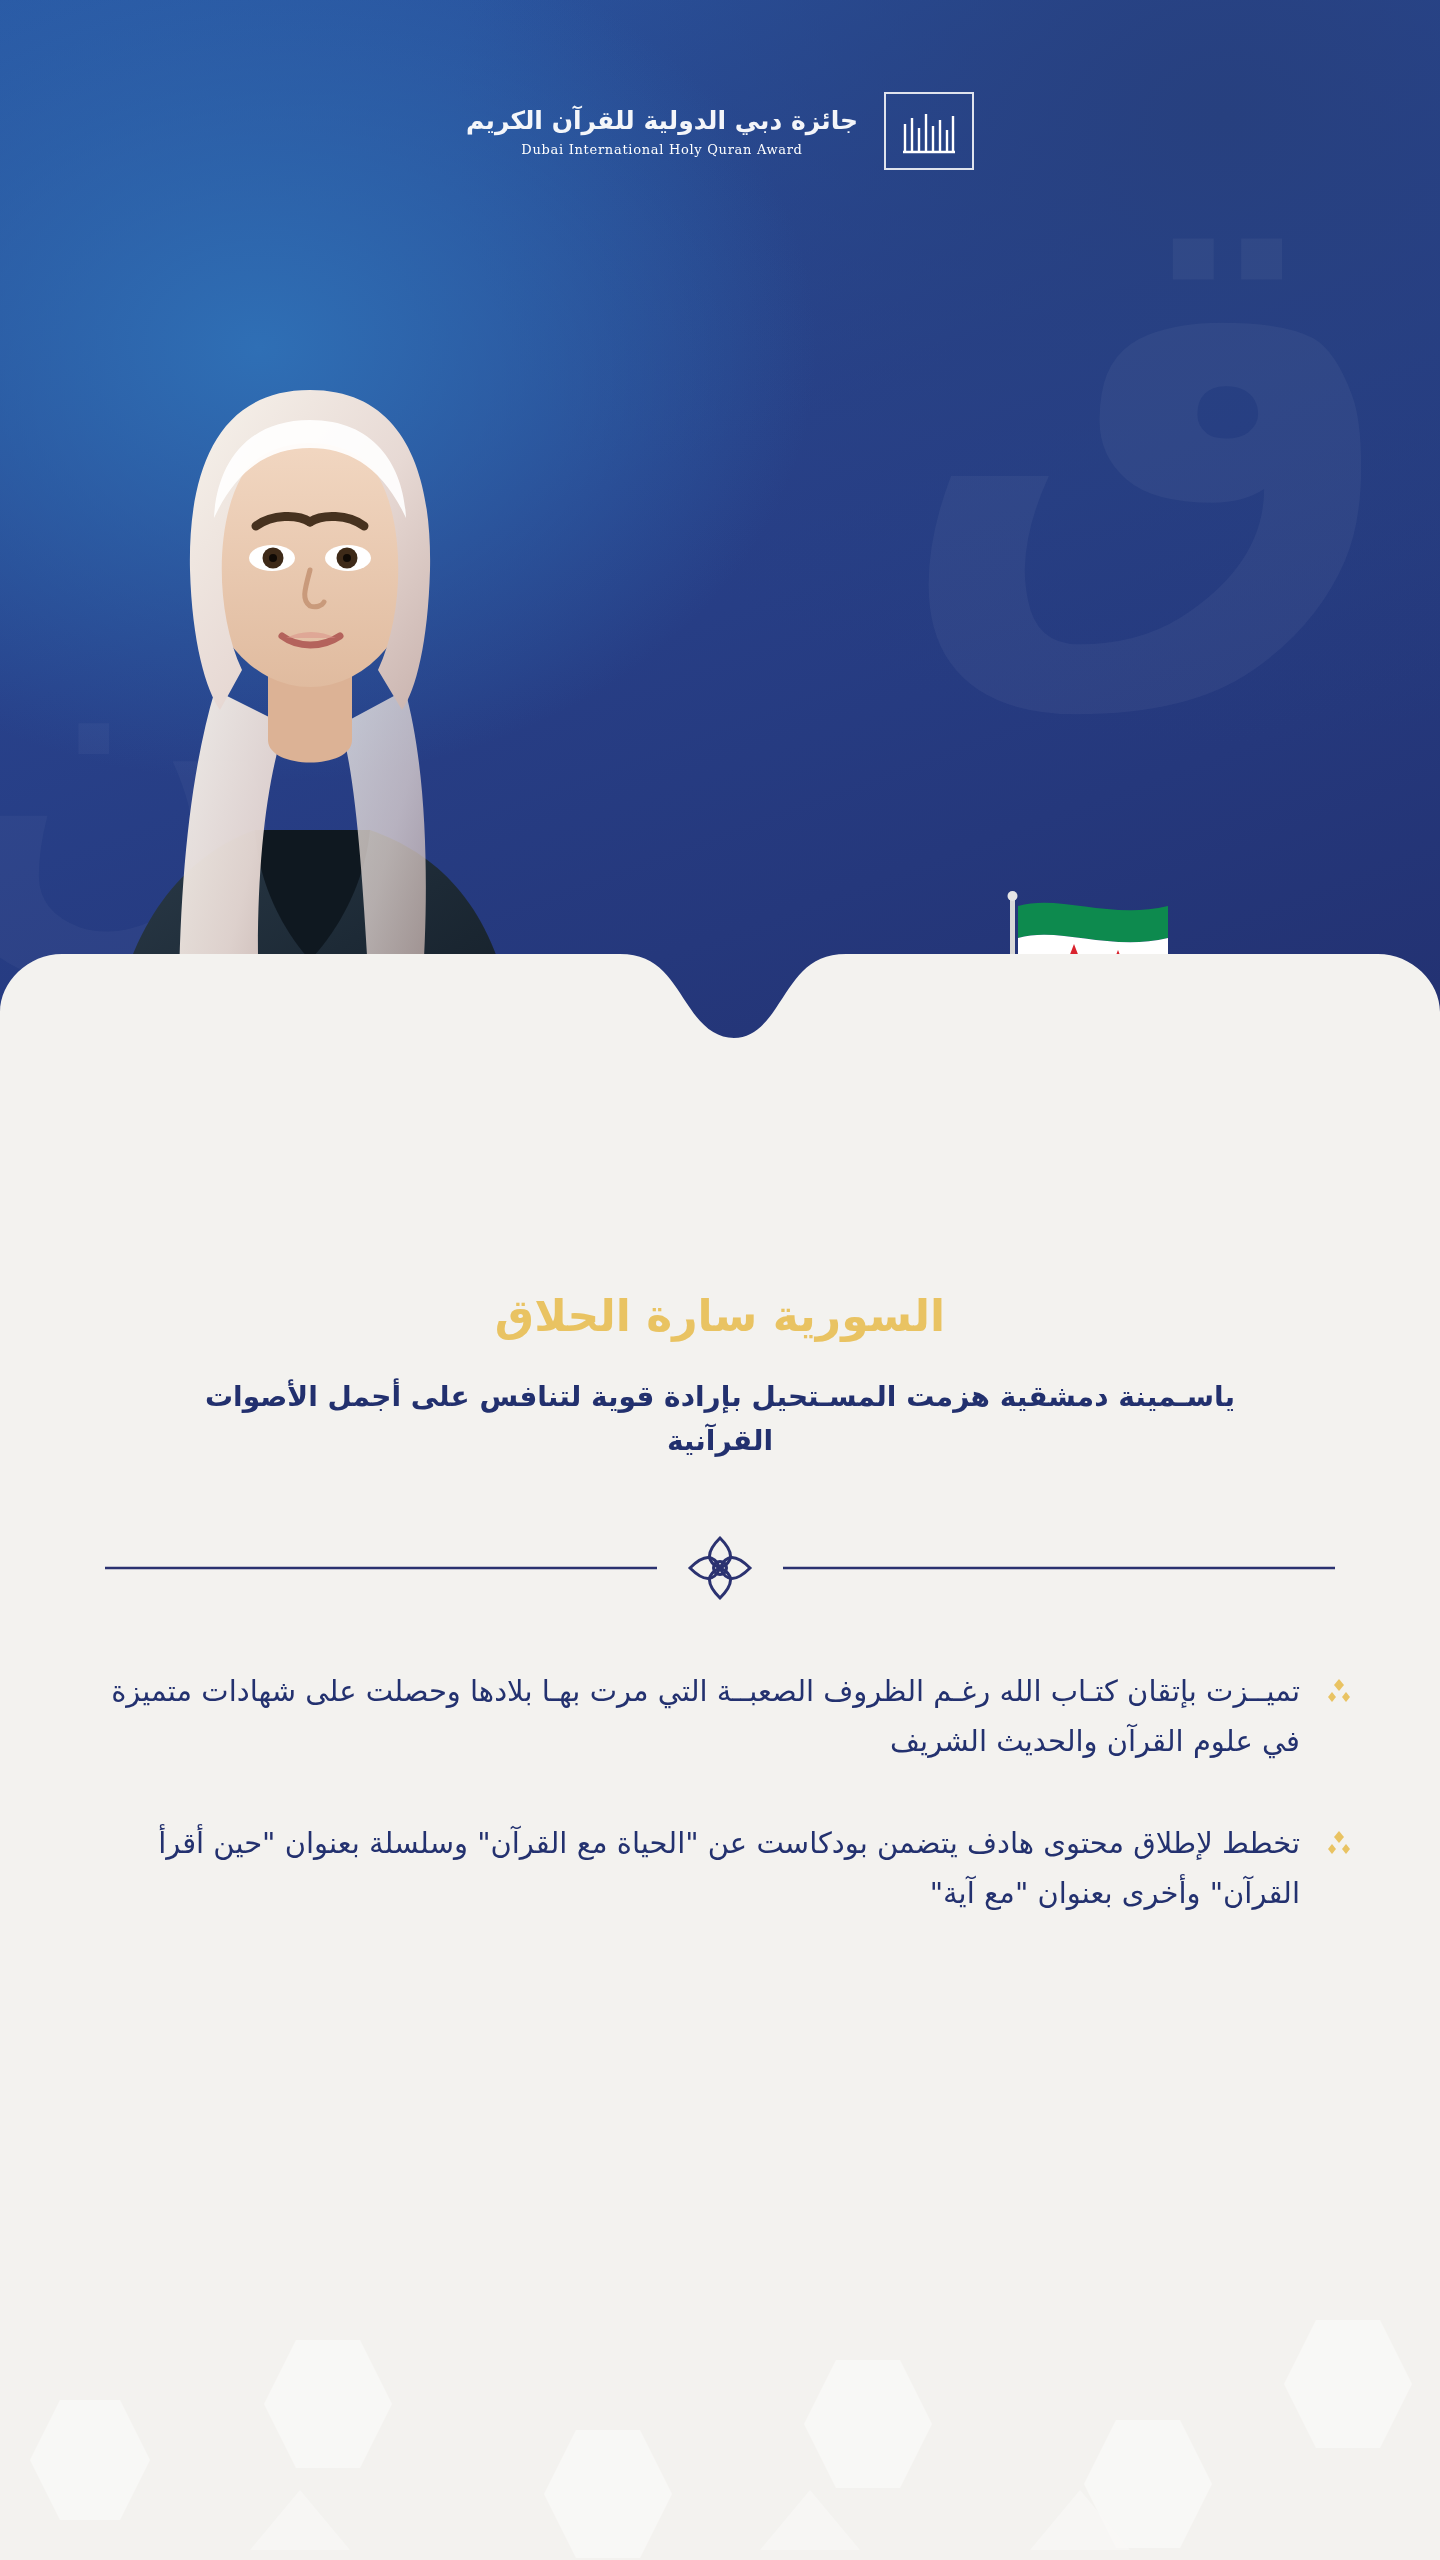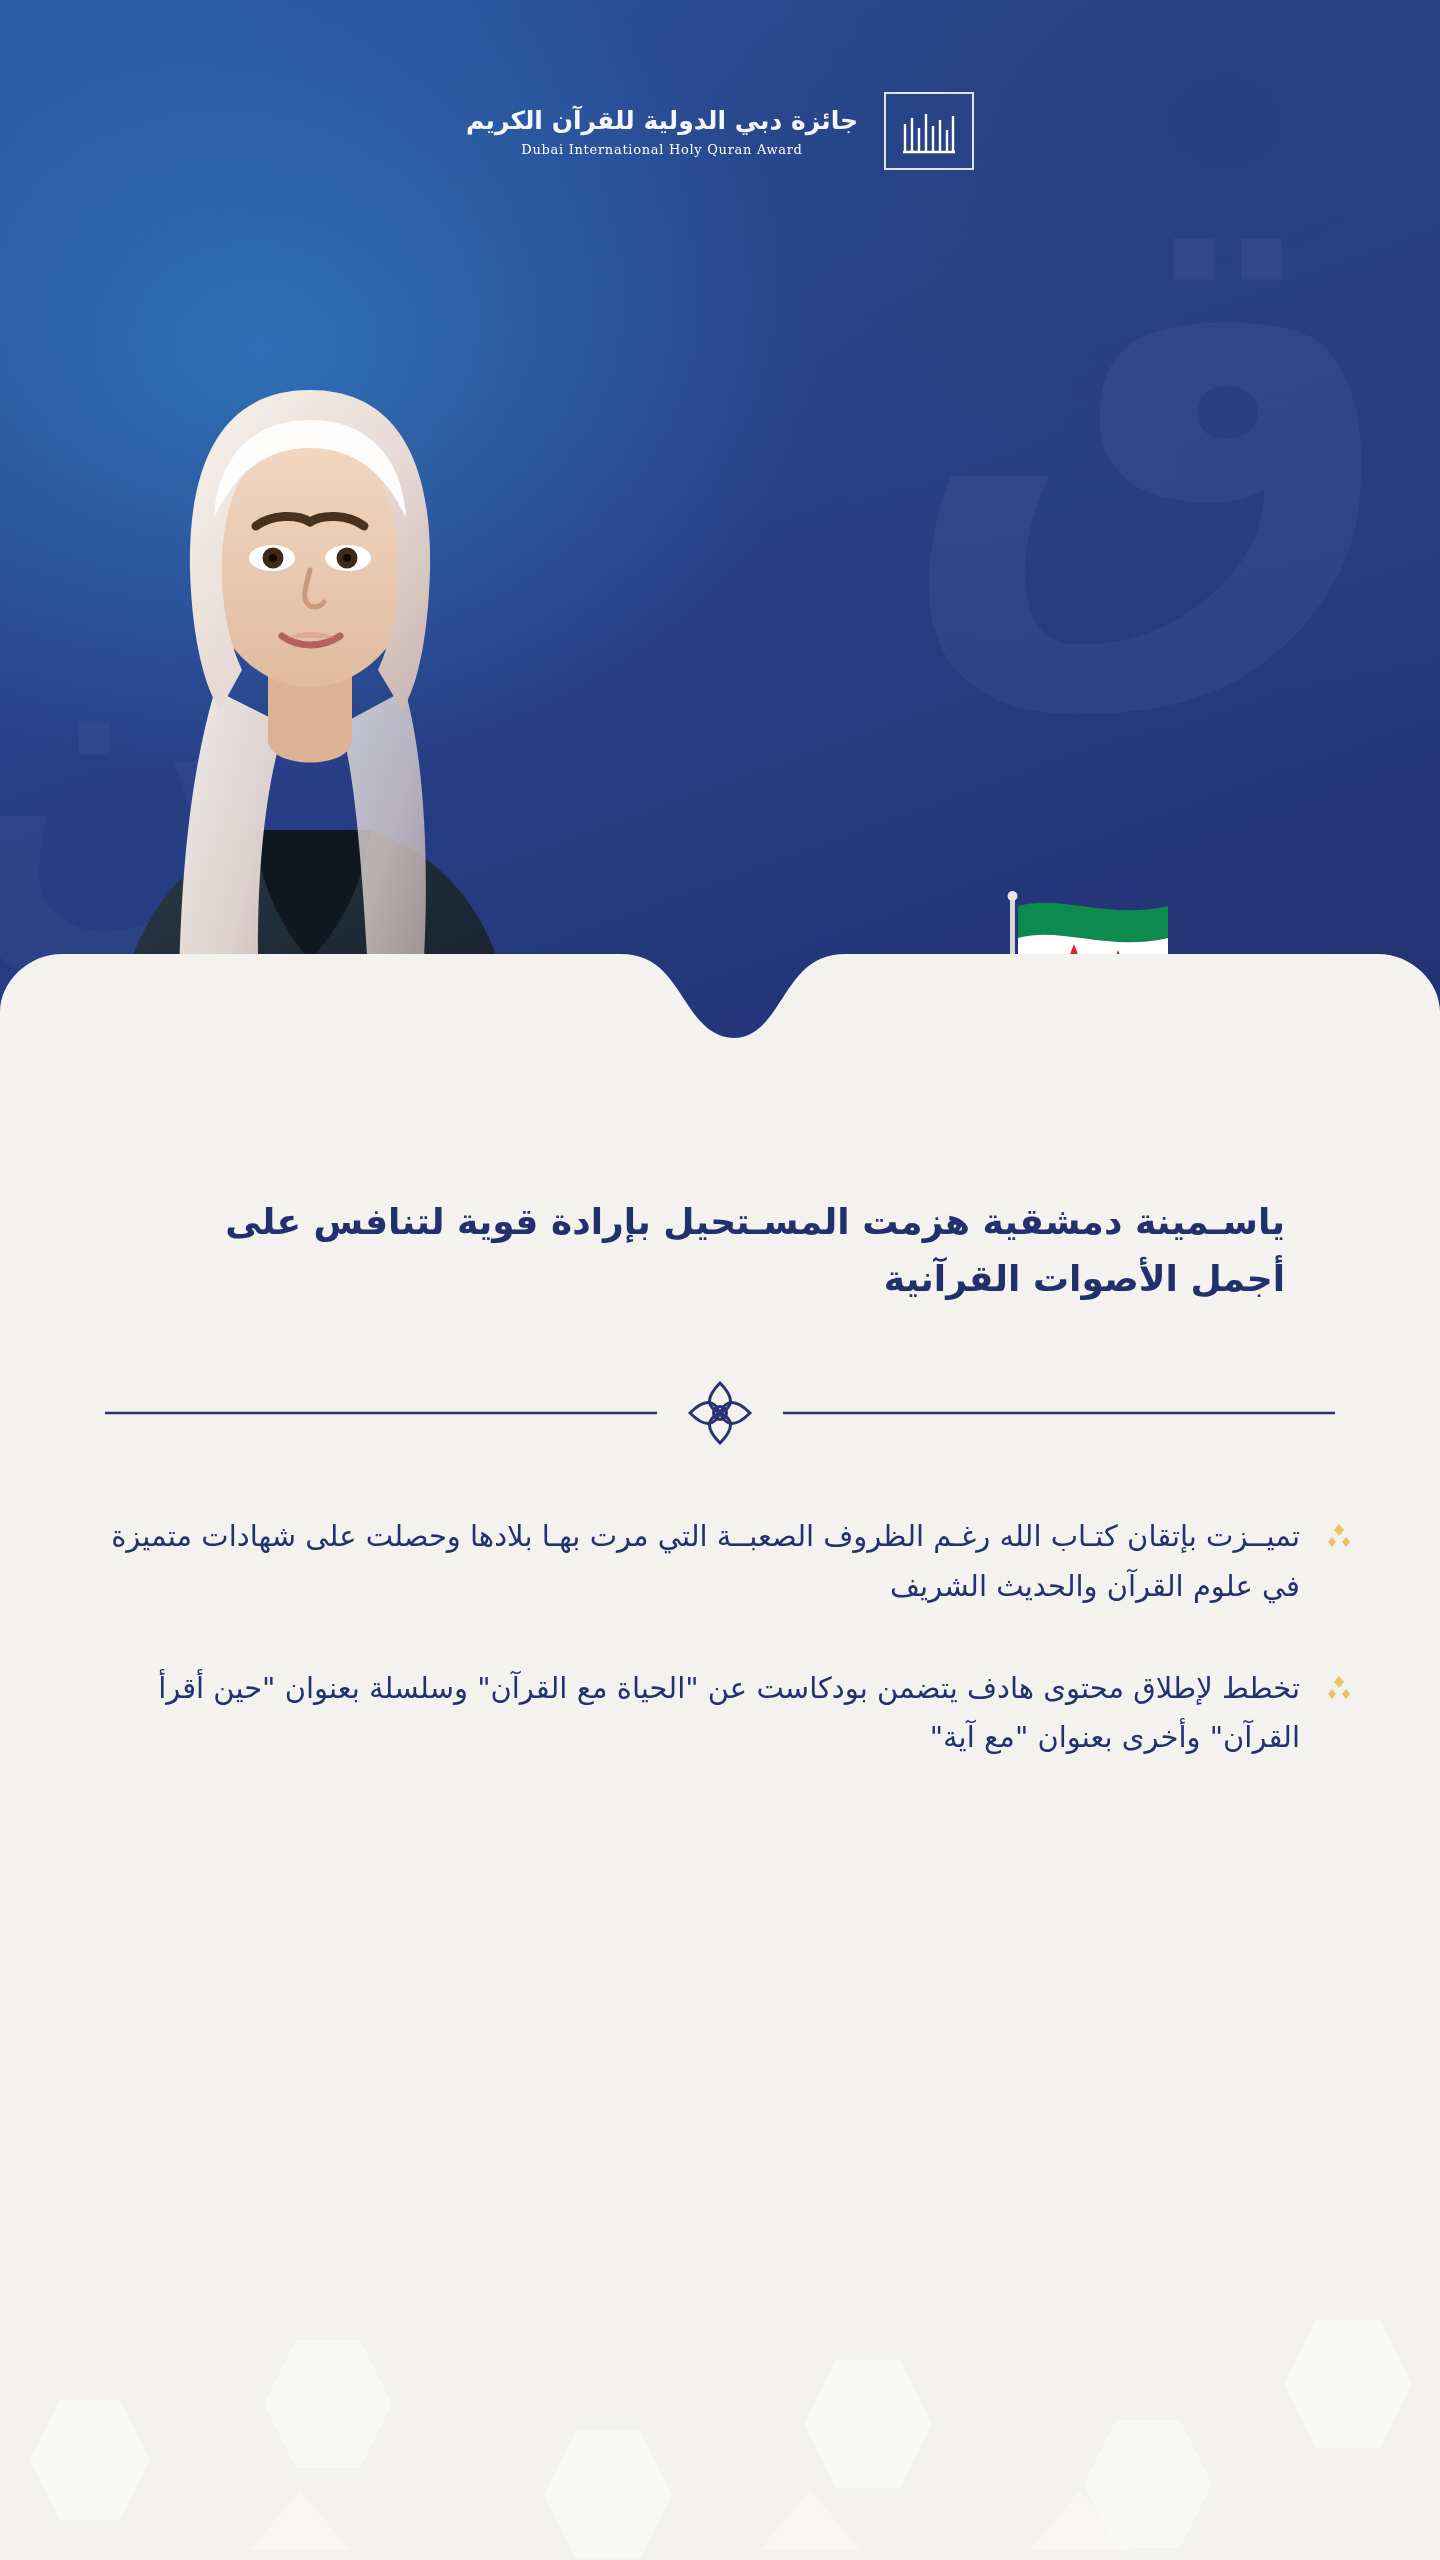--- a/index.html
+++ b/index.html
@@ -157,22 +157,23 @@
     margin-top: 130px;
     text-align: center;
     color: #e9c362;
     font-size: 44px;
     font-weight: 700;
   }
   .subtitle {
     position: relative;
     margin: 34px auto 0;
     width: 1130px;
+    text-align: center;
     color: #22306e;
-    font-size: 36px;
+    font-size: 28px;
     font-weight: 700;
     line-height: 1.58;
   }
 
   
   .divider {
     position: relative;
     margin: 72px auto 0;
     width: 1230px;
     height: 66px;
@@ -325,20 +326,21 @@
         <polygon points="1180,1260 1212,1324 1180,1388 1116,1388 1084,1324 1116,1260"></polygon>
         <polygon points="1380,1160 1412,1224 1380,1288 1316,1288 1284,1224 1316,1160"></polygon>
       </g>
       <g fill="#ffffff" opacity="0.6">
         <polygon points="250,1390 300,1330 350,1390"></polygon>
         <polygon points="760,1390 810,1330 860,1390"></polygon>
         <polygon points="1030,1390 1080,1330 1130,1390"></polygon>
       </g>
     </svg>
 
+    <div class="name">السورية سارة الحلاق</div>
     <div class="subtitle">ياسـمينة دمشقية هزمت المسـتحيل بإرادة قوية لتنافس على أجمل الأصوات القرآنية</div>
 
     <div class="divider">
       <svg width="1230" height="66" viewBox="0 0 1230 66">
         <line x1="0" y1="33" x2="552" y2="33" stroke="#2b3270" stroke-width="2.5"></line>
         <line x1="678" y1="33" x2="1230" y2="33" stroke="#2b3270" stroke-width="2.5"></line>
         <g transform="translate(615,33)" fill="none" stroke="#2b3270" stroke-width="3">
           <path d="M0,-30 C14,-16 14,-6 0,0 C-14,-6 -14,-16 0,-30 Z"></path>
           <path d="M0,30 C14,16 14,6 0,0 C-14,6 -14,16 0,30 Z"></path>
           <path d="M-30,0 C-16,-14 -6,-14 0,0 C-6,14 -16,14 -30,0 Z"></path>

